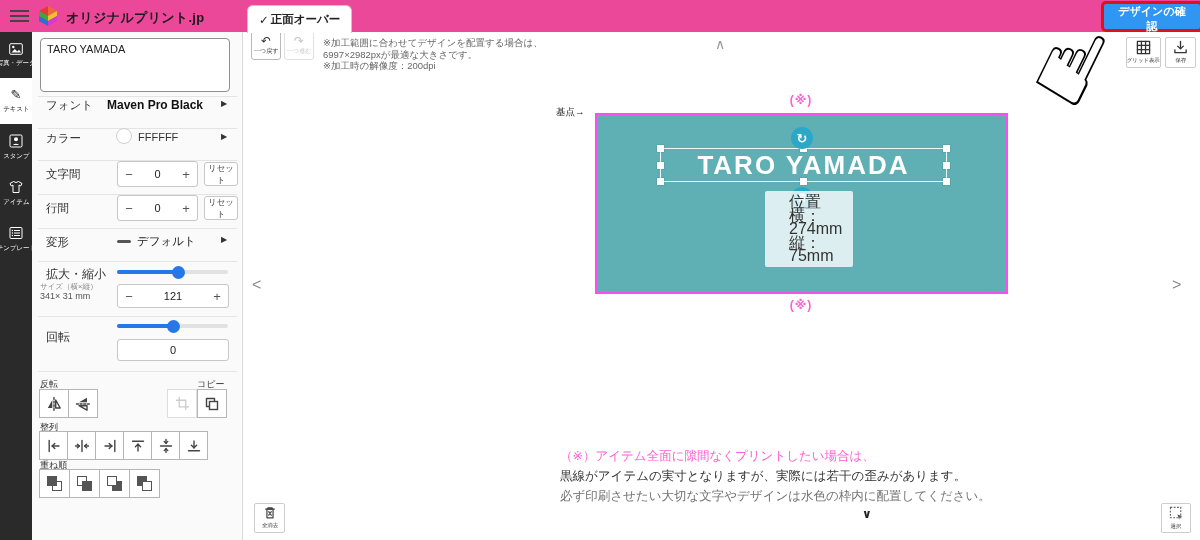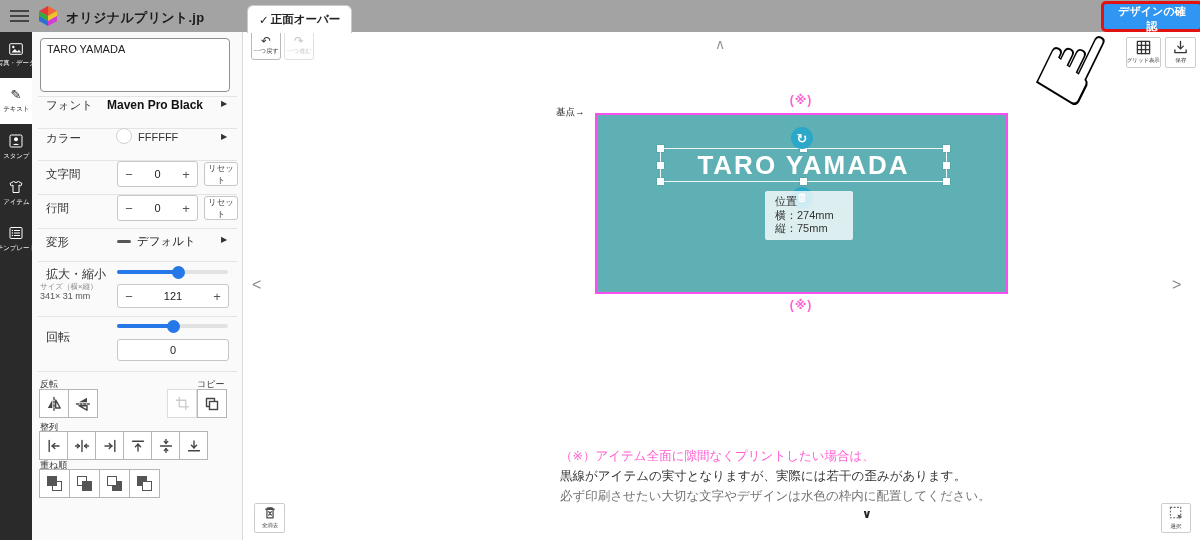--- a/index.html
+++ b/index.html
@@ -2,21 +2,21 @@
 <html><head>
 <meta charset="utf-8">
 <style>
   * { margin:0; padding:0; box-sizing:border-box; }
   html,body { width:1200px; height:540px; }
   body { font-family:"Liberation Sans","DejaVu Sans",sans-serif; background:#fff; color:#222; }
   .app { position:relative; width:1200px; height:540px; background:#fff; overflow:hidden; }
   .abs { position:absolute; }
 
   
-  .header { position:absolute; left:0; top:0; width:1200px; height:32px; background:#a3a3a3; }
+  .header { position:absolute; left:0; top:0; width:1200px; height:32px; background:#ec4899; }
   .hamburger { position:absolute; left:10px; top:9px; }
   .logo { position:absolute; left:36px; top:4px; }
   .app-title { position:absolute; left:66px; top:9px; font-size:13px; font-weight:bold; color:#1b1b1b; letter-spacing:.3px; }
   .confirm-btn { position:absolute; left:1104px; top:4px; height:25px; padding:0 10px; background:#2f96f3; color:#fff;
                  font-size:11px; font-weight:bold; border:none; border-radius:2px; box-shadow:0 0 0 3px #e31212; cursor:pointer; z-index:10;
                  font-family:inherit; }
 
   
   .tab { position:absolute; left:247px; top:5px; height:28px; padding:0 11px; background:#fff; border:1px solid #c9c9c9;
          border-bottom:none; border-radius:6px 6px 0 0; display:flex; align-items:center; gap:2px; font-size:11.5px; font-weight:bold; z-index:3; }
@@ -80,21 +80,21 @@
   .base-point { position:absolute; left:556px; top:106px; font-size:9.5px; color:#222; }
   .canvas { position:absolute; left:595px; top:113px; width:413px; height:181px; background:#5fb0b4; border:2px solid #f94fee; }
   .design-main { position:absolute; left:0; top:46px; width:100%; text-align:center; font-size:86px; font-weight:bold; color:#fff;
                  line-height:1; letter-spacing:0; z-index:1; white-space:nowrap; }
   .selection { position:absolute; left:63px; top:33px; width:287px; height:34px; border:1px solid rgba(255,255,255,.9); z-index:2; }
   .selection .txt { width:100%; text-align:center; font-size:26px; font-weight:bold; color:#fff; letter-spacing:2px; line-height:32px; white-space:nowrap; }
   .handle { position:absolute; width:7px; height:7px; background:#fff; box-shadow:0 0 1px rgba(0,0,0,.4); }
   .circle-ic { position:absolute; width:22px; height:22px; border-radius:50%; background:#2ba7c8; color:#fff; display:flex;
                align-items:center; justify-content:center; z-index:3; cursor:pointer; }
   .tooltip { position:absolute; left:168px; top:76px; width:88px; background:rgba(255,255,255,.78); border-radius:2px;
-             padding:4px 10px; font-size:11px; line-height:13.5px; color:#333; z-index:4; }
+             padding:4px 24px; font-size:16px; line-height:13.5px; color:#333; z-index:4; }
   .nav-arrow { position:absolute; font-size:16px; color:#888; cursor:pointer; }
 
   .notes { position:absolute; left:560px; top:446px; font-size:12.5px; line-height:20px; }
   .np { color:#ff5fd2; } .nb { color:#333; } .nc { color:#737373; }
   .chev-down { position:absolute; left:862px; top:507px; font-size:12px; font-weight:bold; color:#222; z-index:5; }
 </style>
 </head>
 <body>
 
 <div class="app">
@@ -336,20 +336,25 @@
     </div>
   </div>
 
   <div class="hist-btn" style="left:251px; top:30px;">
     <span class="g">↶</span>
     <span class="l">一つ戻す</span>
   </div>
   <div class="hist-btn disabled" style="left:284px; top:30px;">
     <span class="g">↷</span>
     <span class="l">一つ進む</span>
+  </div>
+  <div class="info-note">
+    <div>※加工範囲に合わせてデザインを配置する場合は、</div>
+    <div>6997×2982pxが最適な大きさです。</div>
+    <div>※加工時の解像度：200dpi</div>
   </div>
   <div class="chev-up">∧</div>
 
   <div class="mini-btn" style="left:1126px; top:37px; width:35px; height:31px;">
     <svg width="15" height="15" viewBox="0 0 16 16" class="ic" style="stroke:#333;">
       <rect x="1.5" y="1.5" width="13" height="13"></rect>
         <line x1="5.8" y1="1.5" x2="5.8" y2="14.5"></line>
         <line x1="10.2" y1="1.5" x2="10.2" y2="14.5"></line>
       <line x1="1.5" y1="5.8" x2="14.5" y2="5.8"></line>
         <line x1="1.5" y1="10.2" x2="14.5" y2="10.2"></line>

